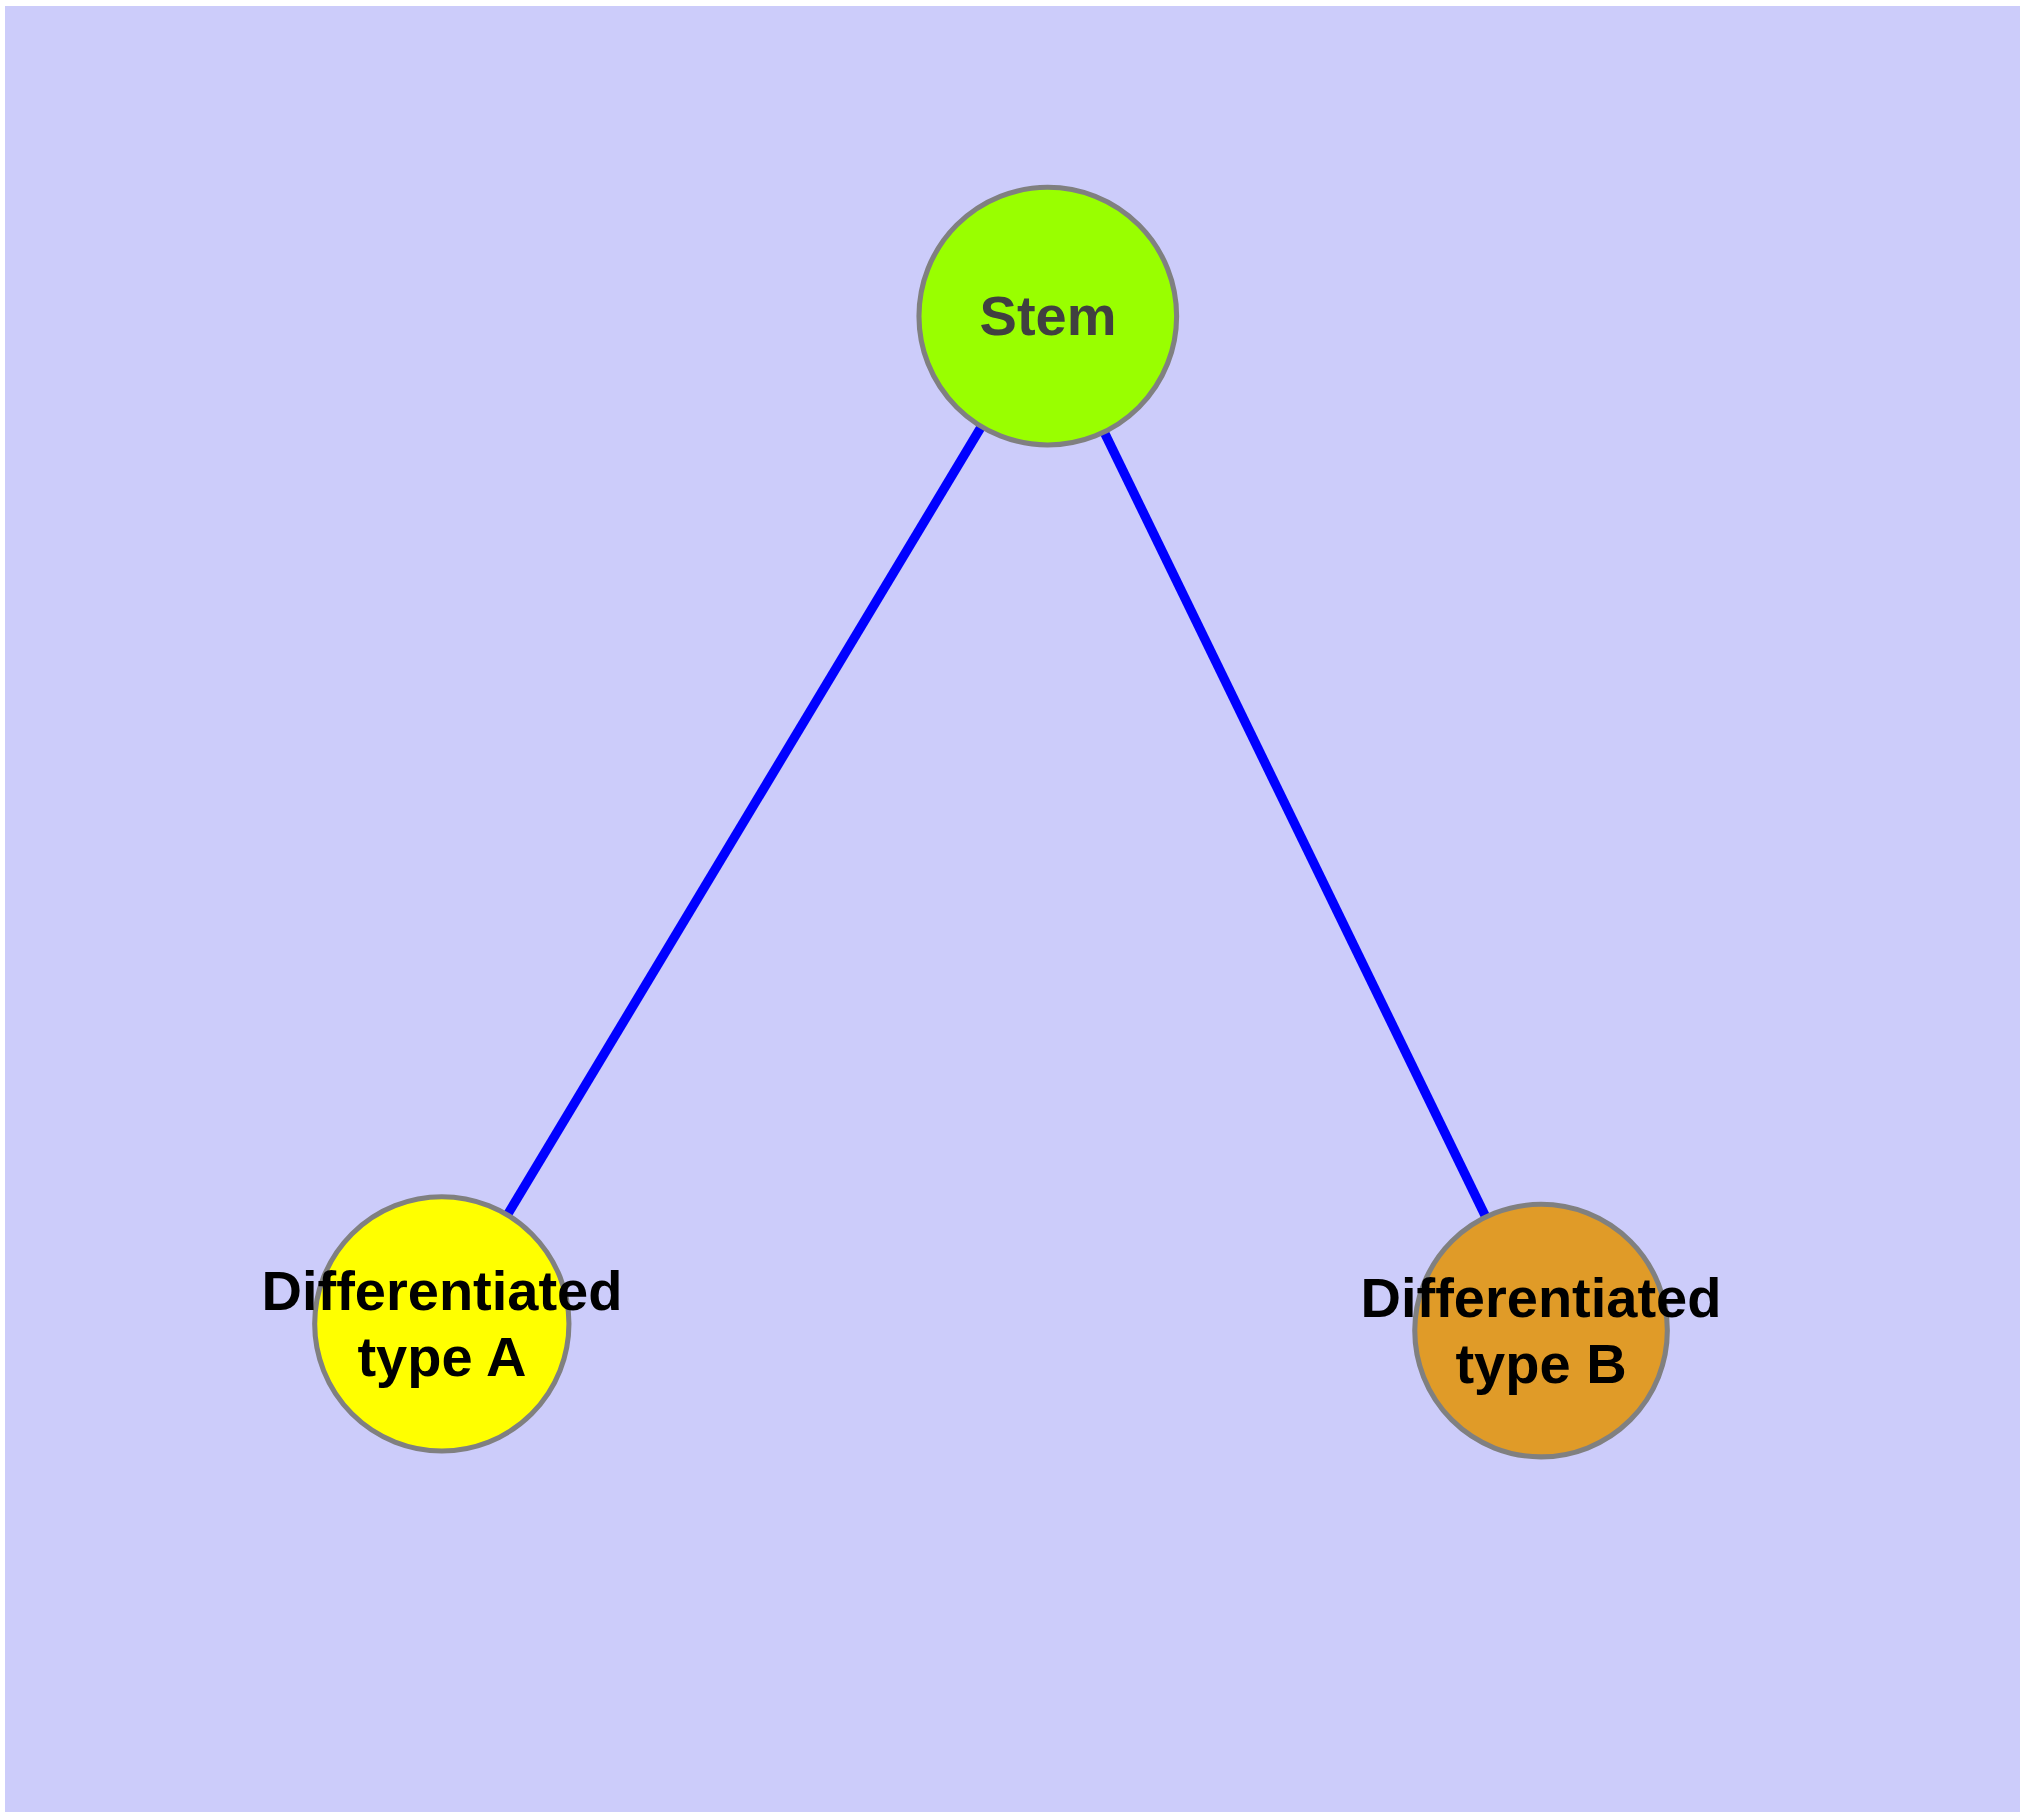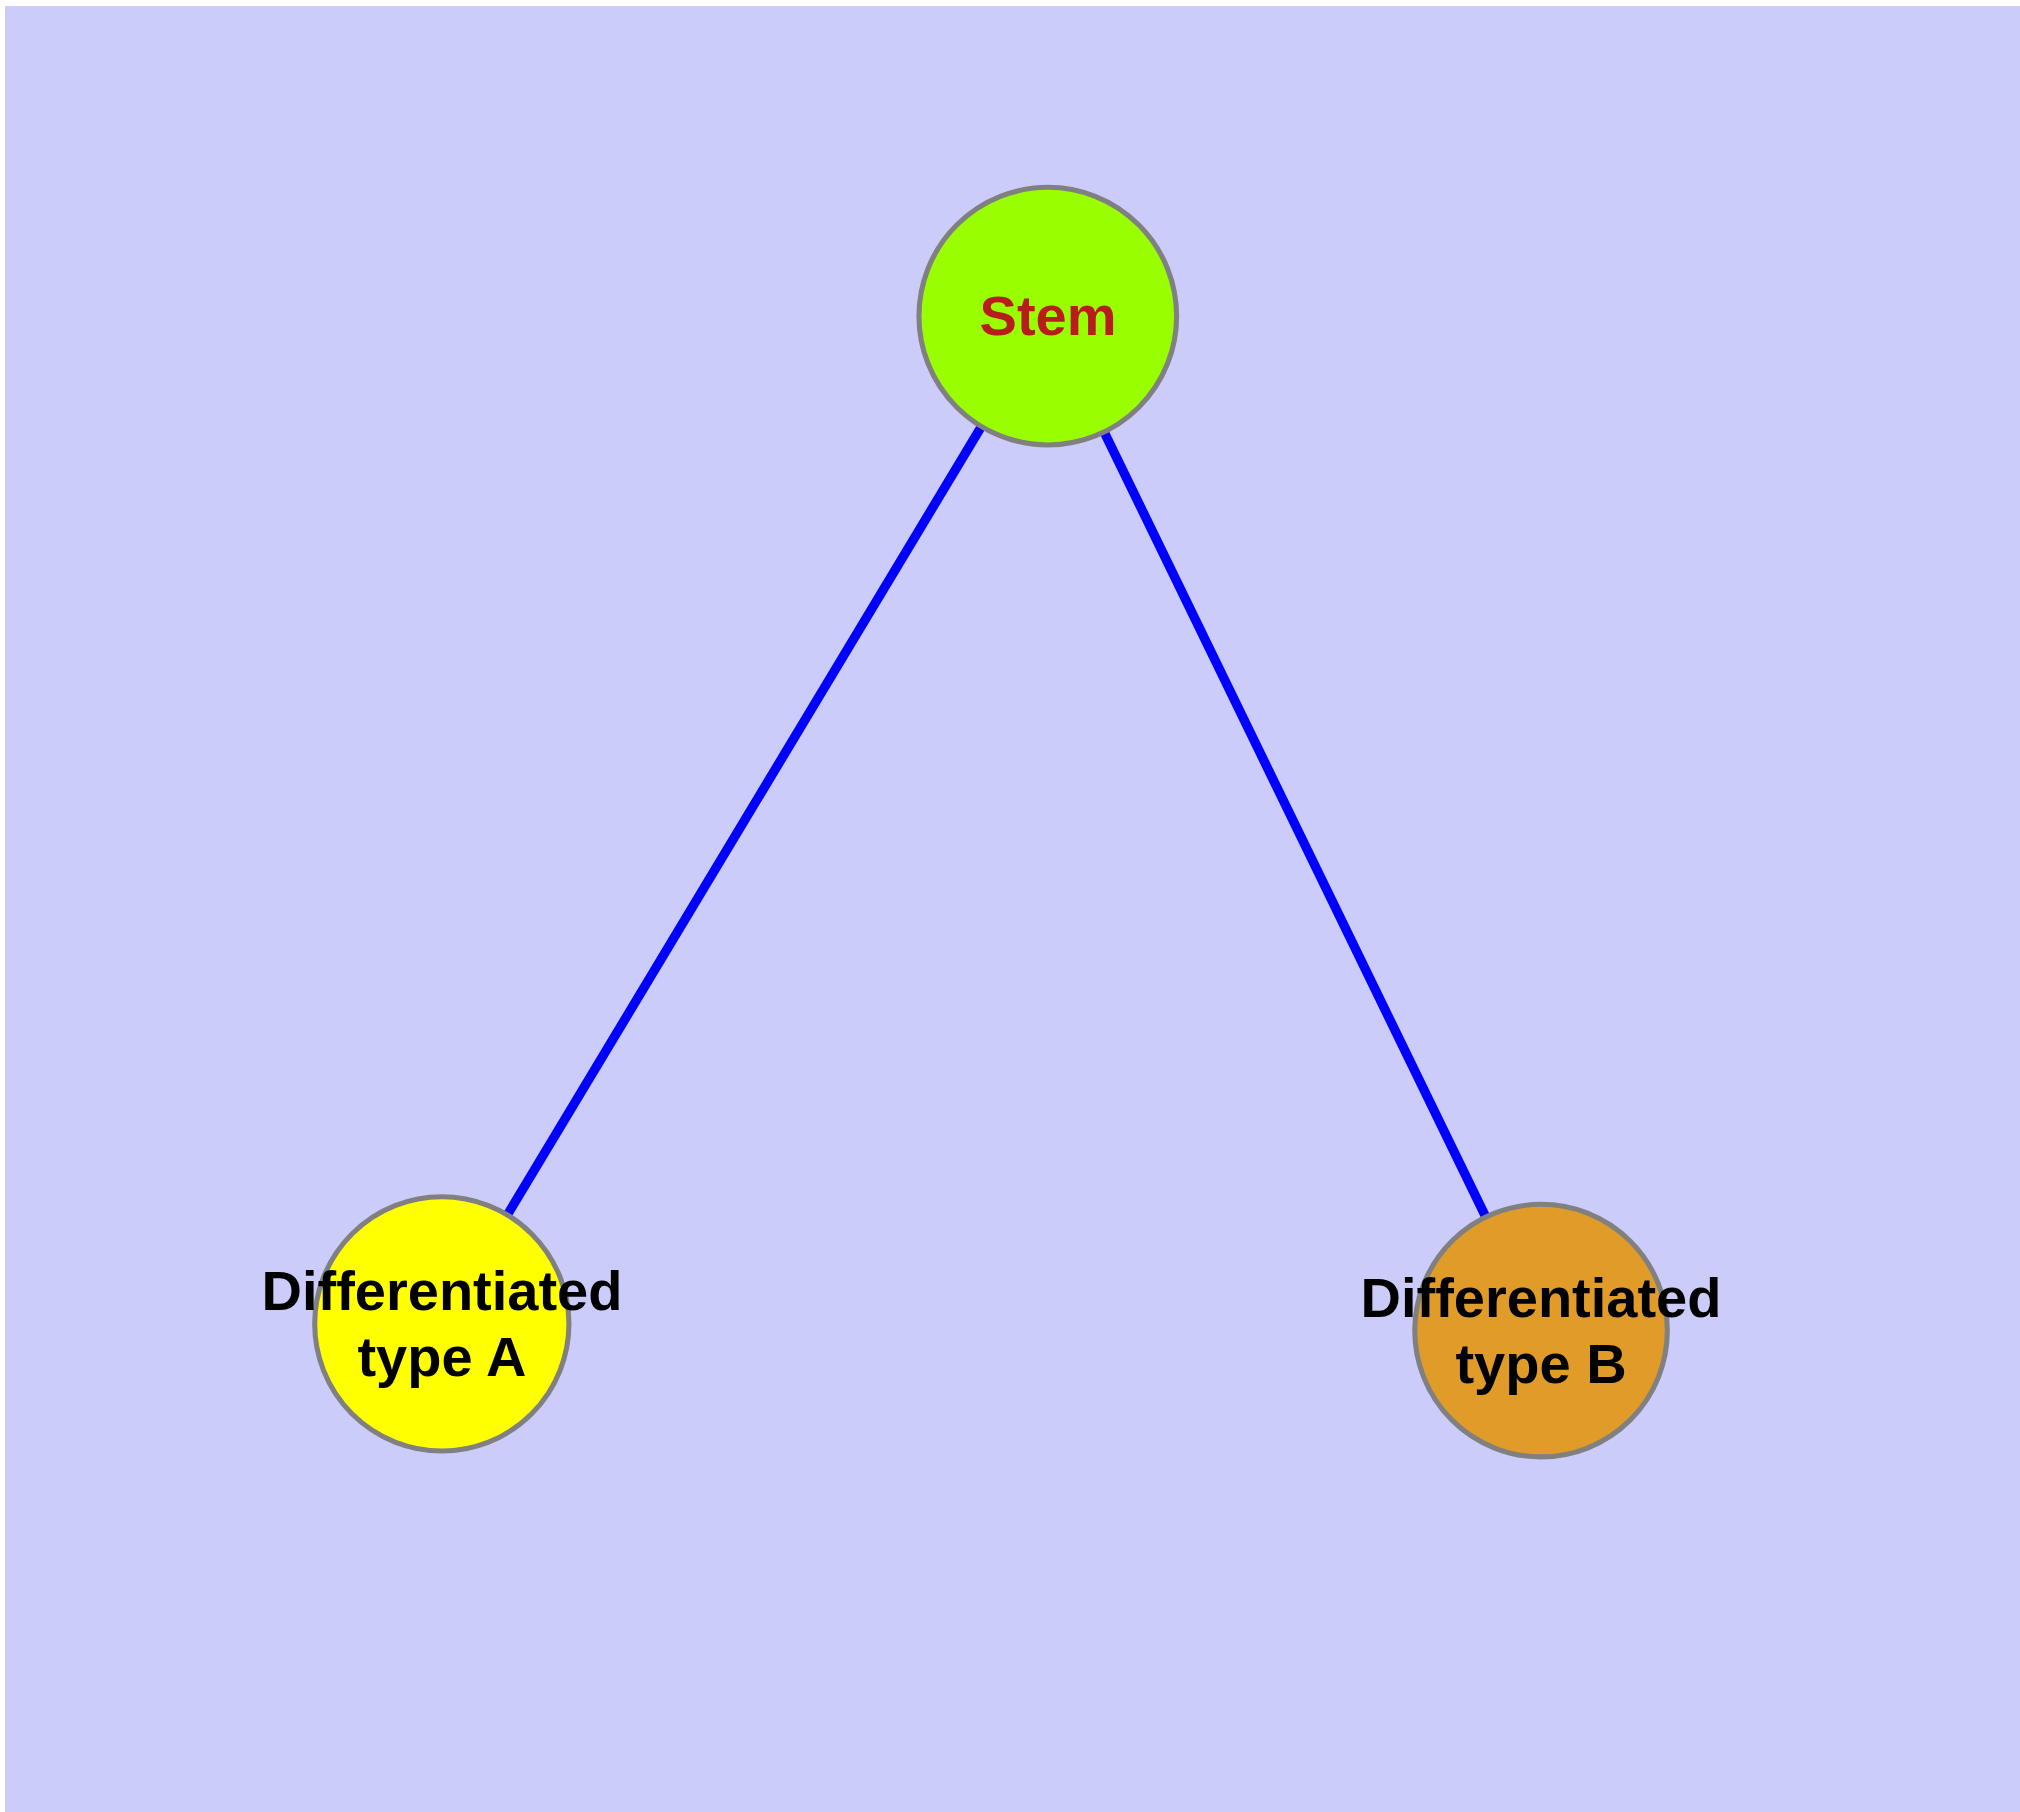--- a/index.html
+++ b/index.html
@@ -56,20 +56,20 @@
       <line class="graph-edge" x1="1236" y1="373" x2="521" y2="1562" stroke="#0000ff" stroke-width="11" stroke-linecap="butt"></line>
       <line class="graph-edge" x1="1236" y1="373" x2="1818" y2="1570" stroke="#0000ff" stroke-width="11" stroke-linecap="butt"></line>
     </g>
     <g>
       <circle class="graph-node" cx="1236" cy="373" r="152" fill="#99ff00" stroke="#808080" stroke-width="6"></circle>
       <circle class="graph-node" cx="521" cy="1562" r="150" fill="#ffff00" stroke="#808080" stroke-width="6"></circle>
       <circle class="graph-node" cx="1818" cy="1570" r="149" fill="#e09b28" stroke="#808080" stroke-width="6"></circle>
     </g>
   </svg>
 
-  <div class="node-label lg" style="left: 1048px; top: 316px; font-size: 56px; color: #b91c1c;">Stem</div>
+  <div class="node-label lg" style="left: 1048px; top: 316px; font-size: 56px; color: #404040;">Stem</div>
 
   <div class="node-label lg" style="left: 442px; top: 1324px; font-size: 56px; color: rgb(0, 0, 0);"><span>Differentiated</span><br><span>type A</span></div>
 
   <div class="node-label lg" style="left: 1541px; top: 1331px; font-size: 56px; color: rgb(0, 0, 0);"><span>Differentiated</span><br><span>type B</span></div>
 
 </div>
 
 
 </body></html>

